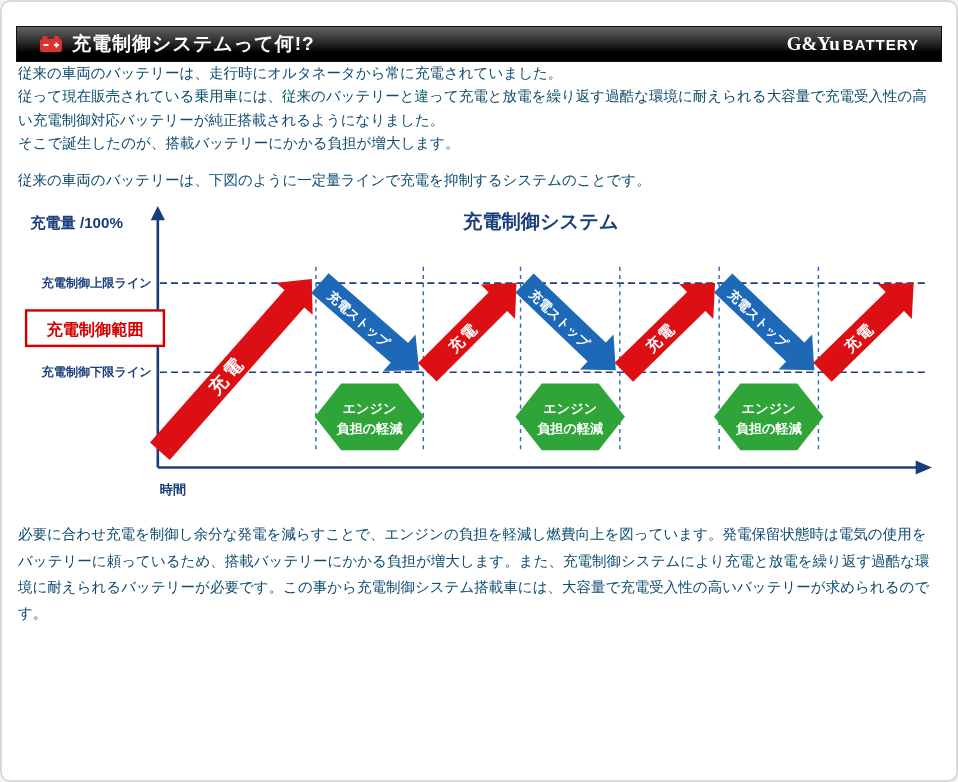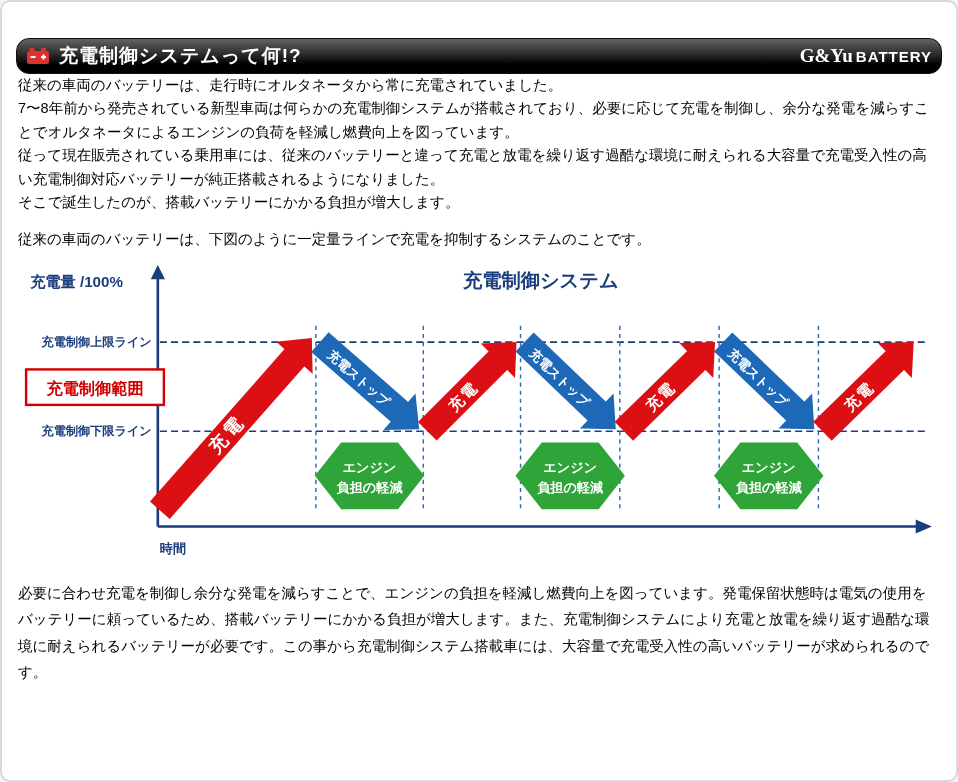--- a/index.html
+++ b/index.html
@@ -1,35 +1,35 @@
 <!DOCTYPE html>
 <html lang="ja"><head>
 <meta charset="utf-8">
 <style>
   html,body{margin:0;padding:0;background:#f4f4f4;}
   body{width:958px;height:782px;overflow:hidden;
        font-family:"Liberation Sans","DejaVu Sans",sans-serif;color:#3a3a3a;}
   .page{box-sizing:border-box;width:958px;height:782px;background:#fff;
         border:2px solid #d9d9d9;border-radius:10px;padding:12px 14px 0 14px;}
   
-  .topbar{display:flex;align-items:center;height:34px;margin-top:24px;
-          padding:0 9px;border-radius:13px;
+  .topbar{display:flex;align-items:center;height:34px;margin-top:12px;
+          padding:0 22px;border-radius:0;
           background:linear-gradient(180deg,#636363 0%,#2b2b2b 45%,#000 75%);
           border:1px solid #111;}
   .topbar-title{margin:0 0 0 9px;font-size:19px;font-weight:bold;color:#fff;
                 letter-spacing:1px;}
   .bat-icon{display:inline-flex;align-items:center;}
   .logo{margin-left:auto;color:#fff;display:flex;align-items:baseline;}
   .logo-main{font-family:"Liberation Serif","DejaVu Serif",serif;
              font-weight:bold;font-size:19px;}
   .logo-sub{font-size:15px;letter-spacing:1px;margin-left:3px;font-weight:bold;}
   
   .content{padding:0 2px;}
   .red-heading{margin:32px 0 20px 0;font-size:17.5px;font-weight:normal;color:#e5402e;}
-  .body-text{margin:0;font-size:14.5px;line-height:1.62;color:#000000;}
+  .body-text{margin:0;font-size:14.5px;line-height:1.62;color:#0c4a6e;}
   .lead{margin-top:13px;}
   .outro{margin-top:15px;line-height:1.8;}
   
   .diagram{margin:10px 0 0 0;}
   .diagram svg{display:block;}
   svg text{font-family:"Liberation Sans","DejaVu Sans",sans-serif;}
   .axis{stroke:#1b3d7c;stroke-width:2.6;fill:none;}
   .axis-head{fill:#1b3d7c;}
   .hdash{stroke:#1b3d7c;stroke-width:1.6;stroke-dasharray:7 4;}
   .vdash{stroke:#2a6ab8;stroke-width:1.4;stroke-dasharray:4 4;}
@@ -60,21 +60,20 @@
     <h1 class="topbar-title">充電制御システムって何!?</h1>
     <div class="logo">
       <span class="logo-main">G&amp;Yu</span>
       <span class="logo-sub">BATTERY</span>
     </div>
   </header>
 
   <main class="content">
 
     <p class="body-text">従来の車両のバッテリーは、走行時にオルタネータから常に充電されていました。</p>
-    <p class="body-text">7〜8年前から発売されている新型車両は何らかの充電制御システムが搭載されており、必要に応じて充電を制御し、余分な発電を減らすことでオルタネータによるエンジンの負荷を軽減し燃費向上を図っています。</p>
     <p class="body-text">従って現在販売されている乗用車には、従来のバッテリーと違って充電と放電を繰り返す過酷な環境に耐えられる大容量で充電受入性の高い充電制御対応バッテリーが純正搭載されるようになりました。</p>
     <p class="body-text">そこで誕生したのが、搭載バッテリーにかかる負担が増大します。</p>
 
     <p class="body-text lead">従来の車両のバッテリーは、下図のように一定量ラインで充電を抑制するシステムのことです。</p>
 
     <figure class="diagram">
       <svg width="922" height="304" viewBox="0 0 910 300">
 
         <text class="dg-ylabel" x="12" y="26">充電量 /100%</text>
         <text class="dg-title" x="516" y="26">充電制御システム</text>

